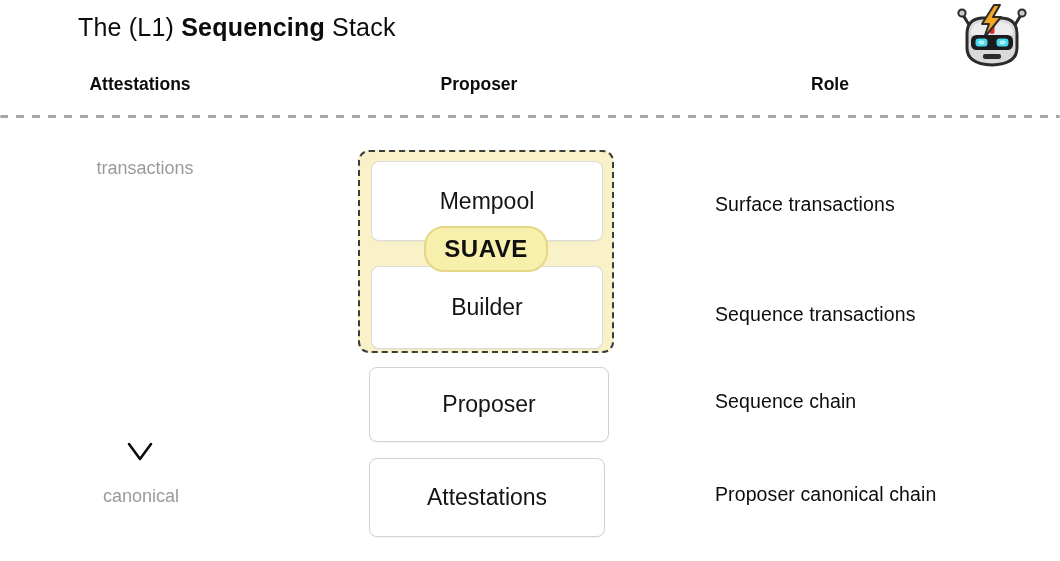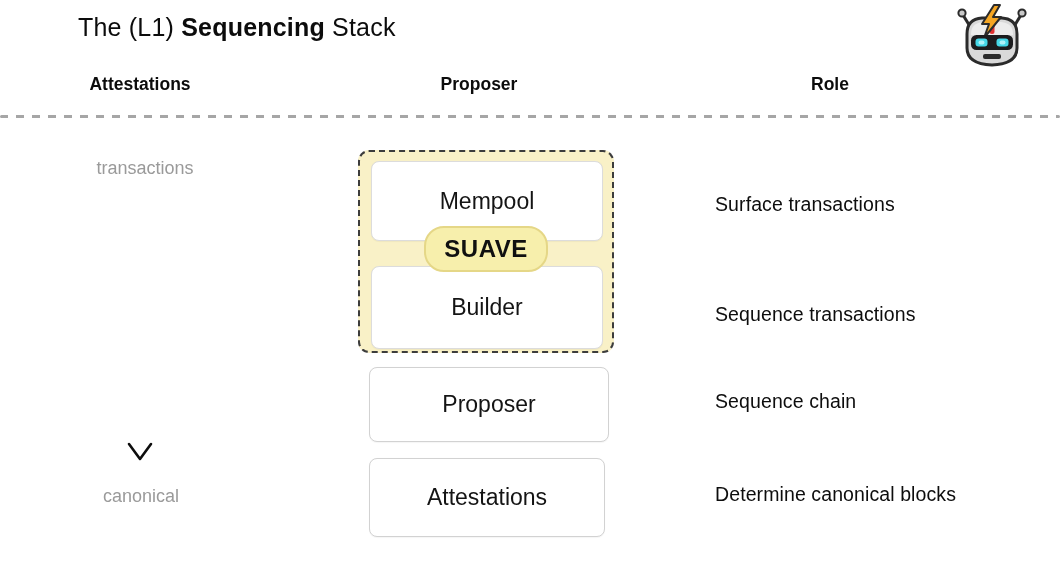--- a/index.html
+++ b/index.html
@@ -127,13 +127,13 @@
 <div class="abs comp-box box-proposer">
   <span>Proposer</span>
 </div>
 <div class="abs comp-box box-attestations">
   <span>Attestations</span>
 </div>
 
 <div class="abs role-text role-1">Surface transactions</div>
 <div class="abs role-text role-2">Sequence transactions</div>
 <div class="abs role-text role-3">Sequence chain</div>
-<div class="abs role-text role-4">Determine canonical blocks</div>
+<div class="abs role-text role-4">Proposer canonical chain</div>
 
 </body></html>

